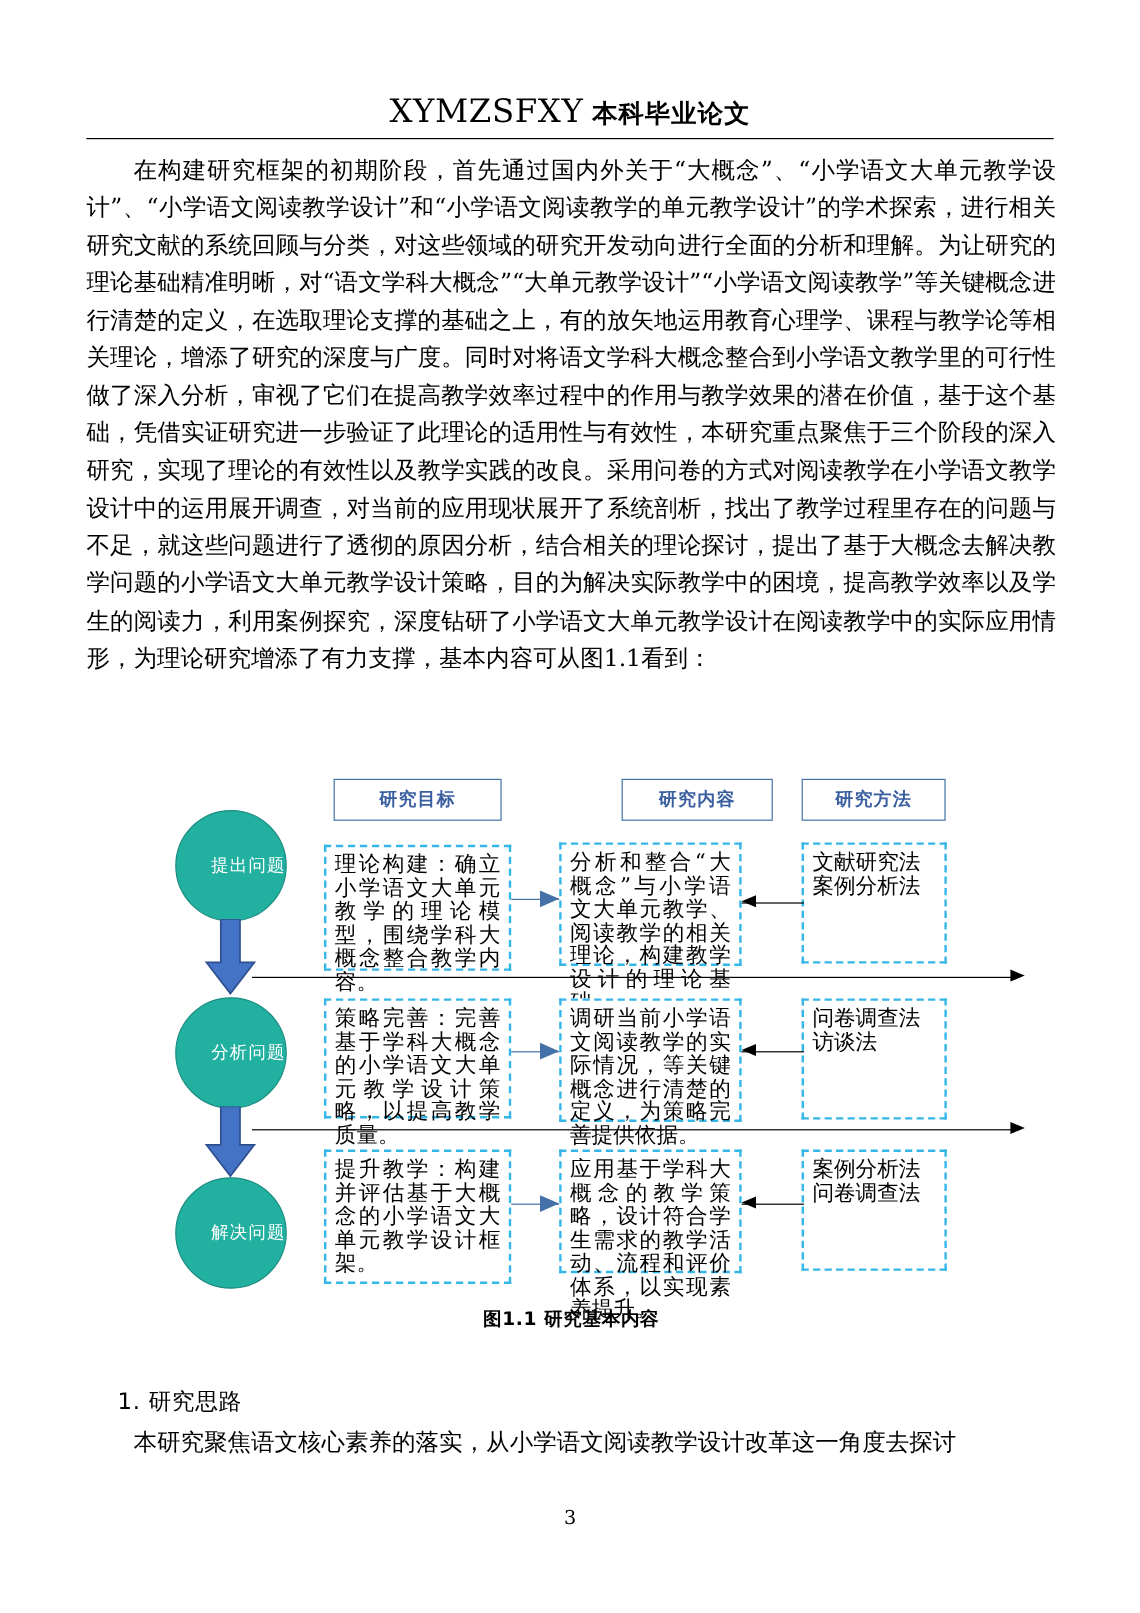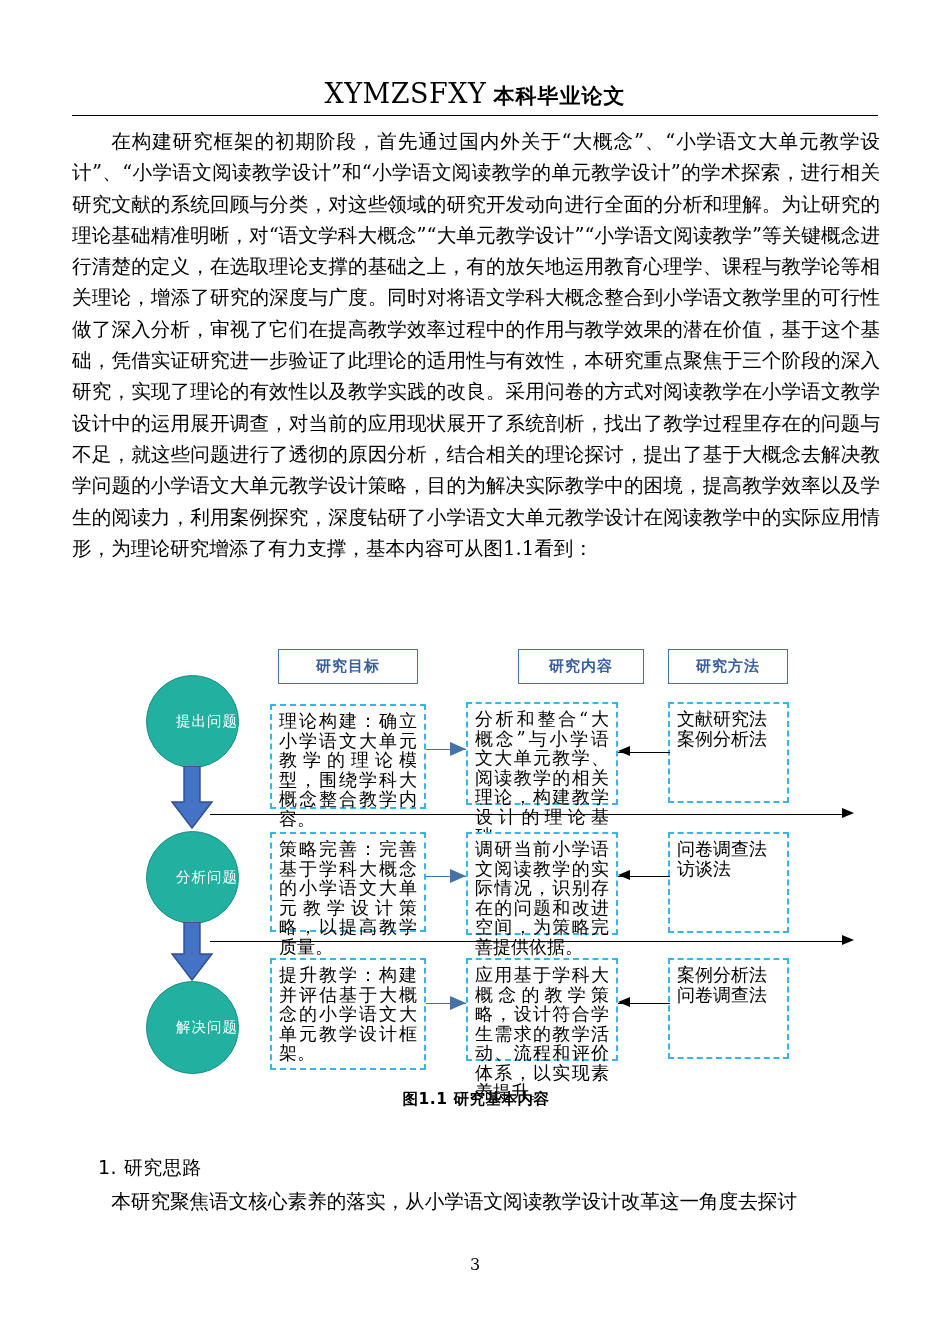--- a/index.html
+++ b/index.html
@@ -214,21 +214,21 @@
     <svg style="position:absolute; left:450px; top:106px;" width="18" height="15" viewBox="0 0 18 15">
       <polygon points="0,0 16,7 0,14" fill="#4472a8"></polygon>
     </svg>
     <div class="hline" style="left:618px; top:116px; width:52px;"></div>
     <div class="harrow-head left" style="left:618px; top:110px;"></div>
 
     <div class="hline" style="left:210px; top:178px; width:633px;"></div>
     <div class="harrow-head" style="left:842px; top:172px;"></div>
 
     <div class="dbox just" style="left:270px; top:196px; width:156px; height:100px;">策略完善：完善基于学科大概念的小学语文大单元教学设计策略，以提高教学质量。</div>
-    <div class="dbox just" style="left:466px; top:196px; width:152px; height:103px;">调研当前小学语文阅读教学的实际情况，识别存在的问题和改进空间，为策略完善提供依据。</div>
+    <div class="dbox just" style="left:466px; top:196px; width:152px; height:103px;">调研当前小学语文阅读教学的实际情况，等关键概念进行清楚的定义，为策略完善提供依据。</div>
     <div class="dbox" style="left:668px; top:196px; width:121px; height:101px; white-space:pre-line;">问卷调查法
 访谈法</div>
 
     <div class="connector" style="left:426px; top:240px; width:40px;"></div>
     <svg style="position:absolute; left:450px; top:233px;" width="18" height="15" viewBox="0 0 18 15">
       <polygon points="0,0 16,7 0,14" fill="#4472a8"></polygon>
     </svg>
     <div class="hline" style="left:618px; top:240px; width:52px;"></div>
     <div class="harrow-head left" style="left:618px; top:234px;"></div>
 

